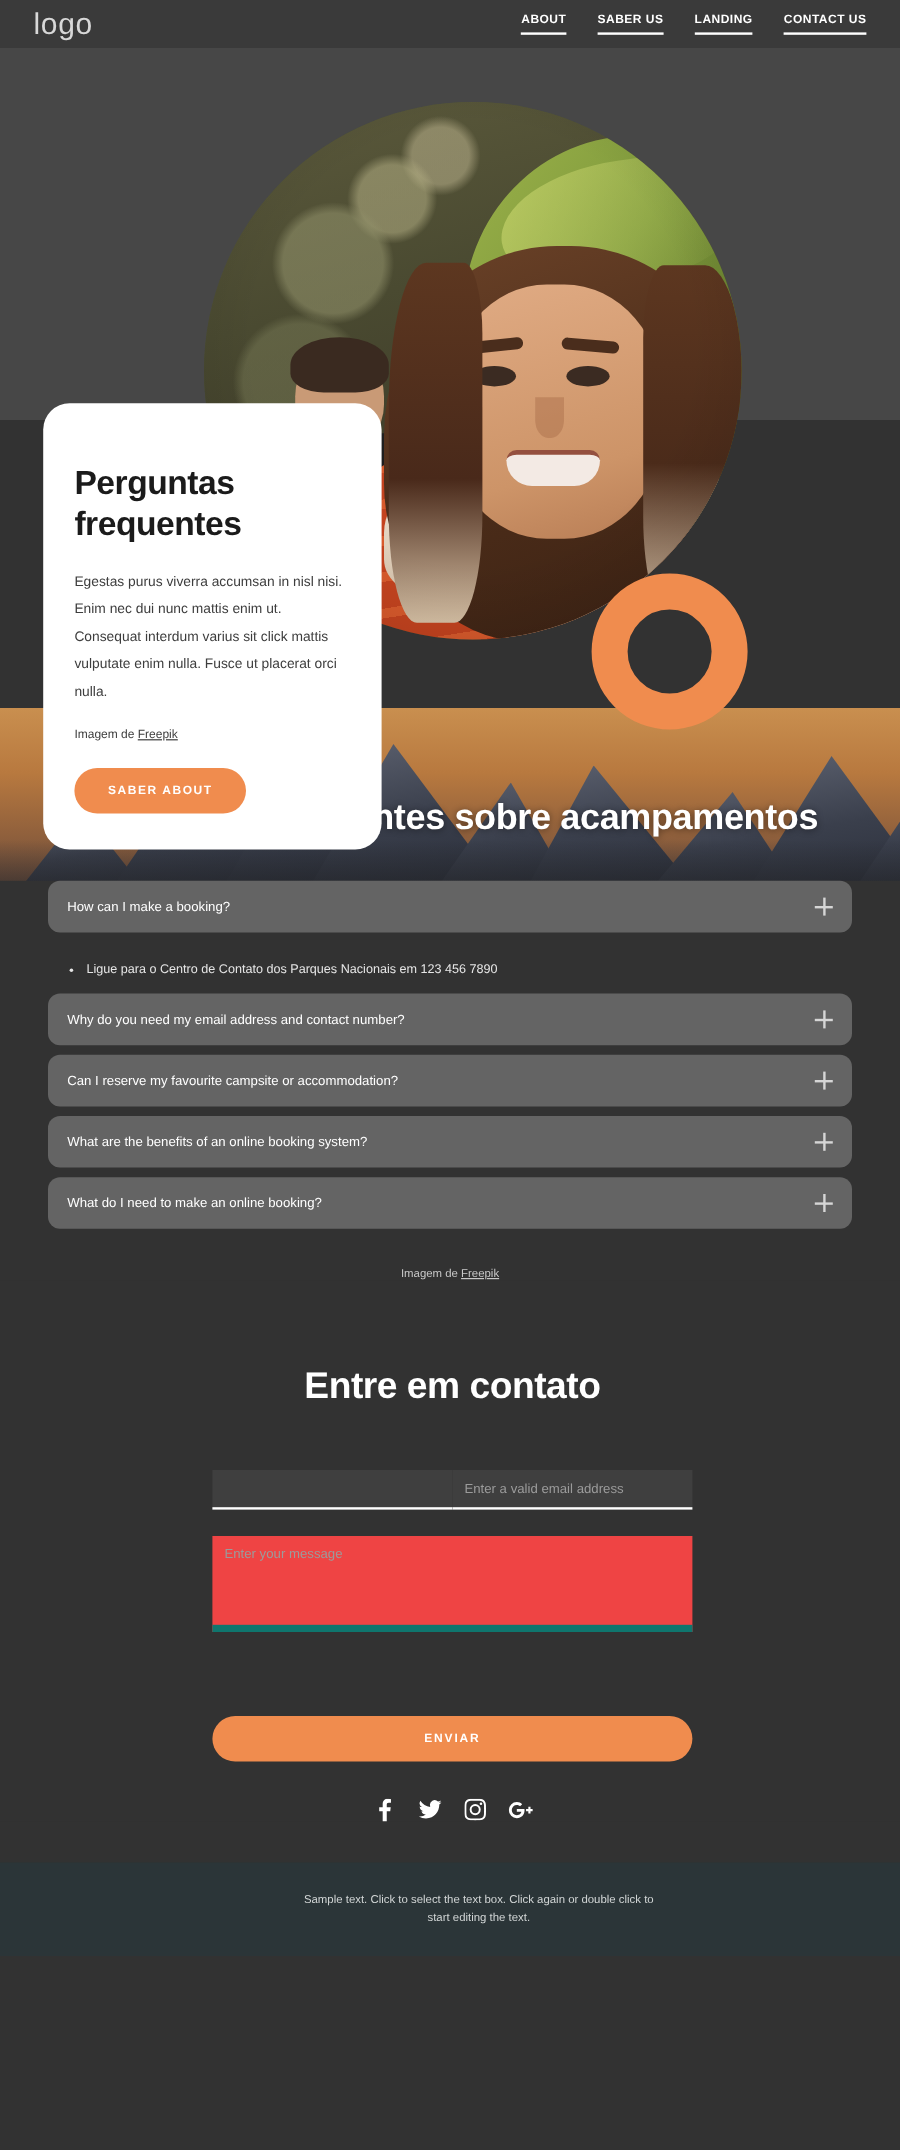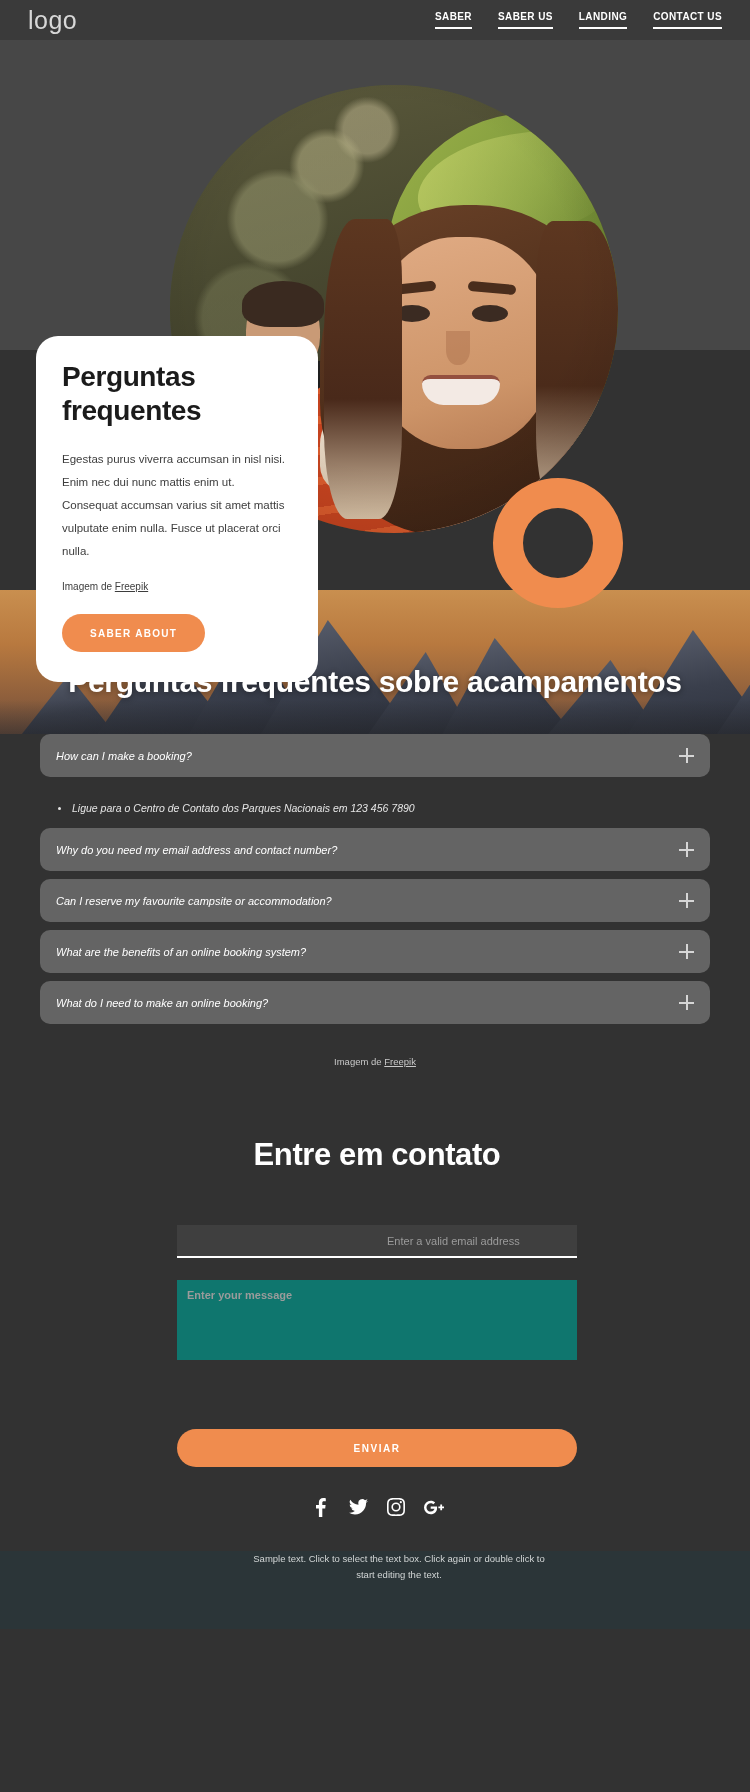--- a/index.html
+++ b/index.html
@@ -227,21 +227,21 @@
   }
 
   
   .hero-card {
     position: absolute;
     left: 36px;
     top: 296px;
     width: 282px;
     background: #ffffff;
     border-radius: 22px;
-    padding: 24px 26px 30px 26px;
+    padding: 50px 26px 30px 26px;
     z-index: 20;
   }
   .card-title {
     font-size: 28px;
     font-weight: 700;
     color: #1b1b1b;
     line-height: 1.22;
     letter-spacing: -.4px;
     margin-bottom: 20px;
   }
@@ -313,21 +313,21 @@
     text-shadow: 0 1px 6px rgba(0,0,0,.45);
   }
 
   
   .faq-wrap {
     position: relative;
     background: #323232;
     padding: 0 40px;
     z-index: 6;
   }
-  .faq-list { margin-top: -36px; font-style: italic; }
+  .faq-list { margin-top: -36px; }
   .faq-item {
     background: #646464;
     border-radius: 10px;
     height: 43px;
     display: flex;
     align-items: center;
     justify-content: space-between;
     padding: 0 16px 0 16px;
     margin-bottom: 8px;
     cursor: pointer;
@@ -409,30 +409,29 @@
     font-size: 11px;
     font-family: "Liberation Sans", sans-serif;
     padding: 0 10px;
     outline: none;
   }
   .field input::placeholder { color: #9b9b9b; }
   .field-msg { margin-top: 22px; }
   .field-msg textarea {
     width: 100%;
     height: 80px;
-    background: #0f766e;
+    background: #ef4444;
     border: none;
-    border-bottom: 8px solid #0f766e;
+    border-bottom: 6px solid #0f766e;
     color: #ffffff;
     font-size: 11px;
     font-family: "Liberation Sans", sans-serif;
     padding: 9px 10px;
     outline: none;
     resize: none;
-    font-weight: bold;
   }
   .field-msg textarea::placeholder { color: #9b9b9b; }
   .submit-wrap { margin-top: 26px; }
   .btn-submit {
     width: 100%;
     height: 38px;
     background: #f08c4e;
     color: #ffffff;
     border: none;
     border-radius: 20px;
@@ -456,39 +455,39 @@
     cursor: pointer;
   }
   .social svg { fill: #ffffff; }
 
   
   .footer {
     margin-top: 34px;
     background: #2b3538;
     height: 78px;
     display: flex;
-    align-items: flex-start;
+    align-items: center;
     justify-content: center;
     text-align: center;
     padding-left: 48px;
   }
   .footer-text {
     font-size: 9.5px;
     color: #d2d6d6;
     line-height: 1.6;
     max-width: 300px;
   }
 </style>
 </head>
 <body>
 
 <div class="header">
   <div class="logo">logo</div>
   <div class="nav">
-    <div class="nav-item">SABER</div>
+    <div class="nav-item">ABOUT</div>
     <div class="nav-item">SABER US</div>
     <div class="nav-item">LANDING</div>
     <div class="nav-item">CONTACT US</div>
   </div>
 </div>
 
 <div class="hero">
   <div class="hero-lower-bg"></div>
 
   <div class="hero-photo">
@@ -517,21 +516,21 @@
         <div class="hair-front-r"></div>
       </div>
       <div class="photo-tint"></div>
     </div>
   </div>
 
   <div class="hero-ring"></div>
 
   <div class="hero-card">
     <div class="card-title">Perguntas frequentes</div>
-    <div class="card-body">Egestas purus viverra accumsan in nisl nisi. Enim nec dui nunc mattis enim ut. Consequat accumsan varius sit amet mattis vulputate enim nulla. Fusce ut placerat orci nulla.</div>
+    <div class="card-body">Egestas purus viverra accumsan in nisl nisi. Enim nec dui nunc mattis enim ut. Consequat interdum varius sit click mattis vulputate enim nulla. Fusce ut placerat orci nulla.</div>
     <div class="card-credit">
       <span>Imagem de </span><a href="#">Freepik</a>
     </div>
     <button class="btn-orange">SABER ABOUT</button>
   </div>
 </div>
 
 <div class="faq-section">
   <div class="faq-banner">
     <div class="mtn-sky"></div>

